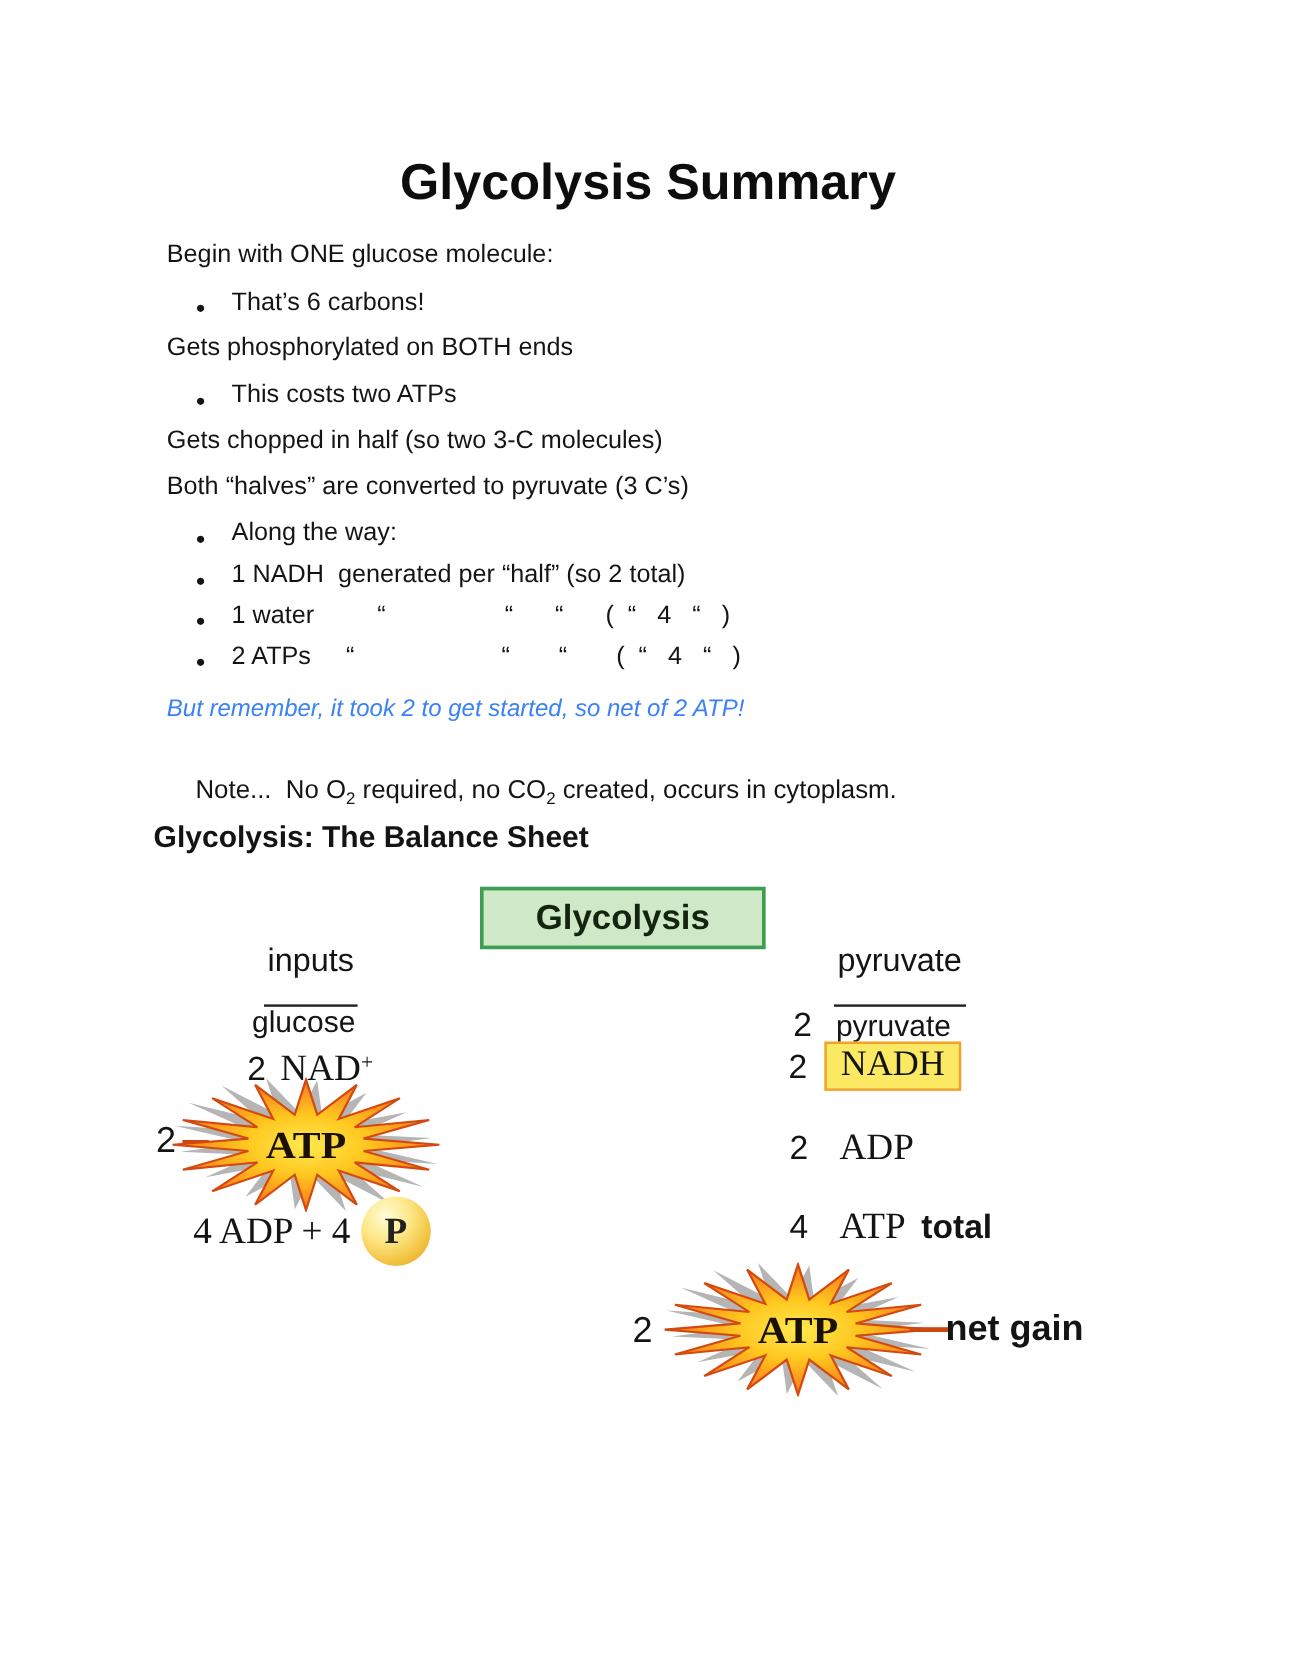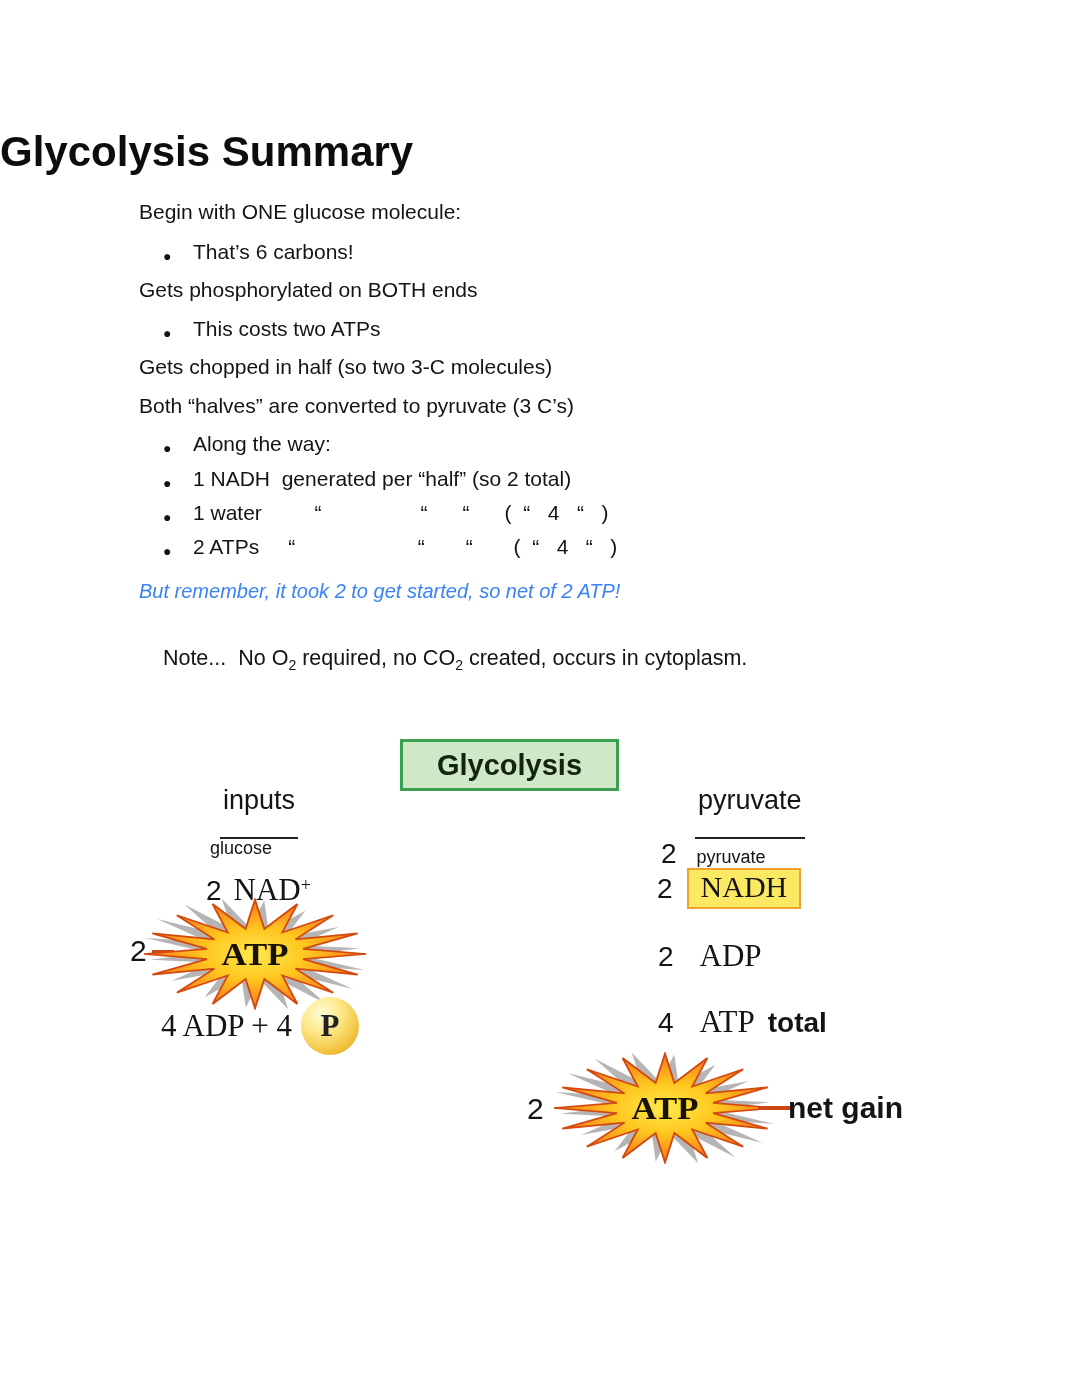--- a/index.html
+++ b/index.html
@@ -1,36 +1,36 @@
 <!DOCTYPE html>
 <html><head>
 <meta charset="utf-8">
 <style>
   html,body{margin:0;padding:0;background:#ffffff;}
   .page{position:relative;width:1080px;height:1397px;background:#ffffff;
         font-family:"Liberation Sans",sans-serif;color:#141414;overflow:hidden;}
-  .title{position:absolute;top:128px;left:0;width:100%;text-align:left;
+  .title{position:absolute;top:128px;left:0;width:100%;text-align:center;
          font-size:42px;font-weight:bold;margin:0;color:#0d0d0d;}
   .line{position:absolute;left:139px;font-size:21px;white-space:pre-wrap;line-height:28px;}
   .bullet{left:163px;display:flex;}
   .dot{width:30px;font-size:14px;padding-top:4px;flex:0 0 30px;}
   .reminder{color:#3b82f6;font-style:italic;font-size:20px;}
   .note{font-size:21.5px;}
   .note sub{font-size:14px;}
   .heading{position:absolute;left:128px;top:684px;font-size:25px;font-weight:bold;margin:0;}
   
-  .glyc-box{position:absolute;left:400px;top:739px;width:219px;height:52px;
+  .glyc-box{position:absolute;left:400px;top:739px;width:238px;height:52px;
             background:#cfe8c8;border:3px solid #3b9e51;box-sizing:border-box;
             display:flex;align-items:center;justify-content:center;
             font-size:29px;font-weight:bold;color:#13240f;}
   .colhead{position:absolute;font-size:27px;border-bottom:2.5px solid #222;
            padding:0 3px 21px 3px;}
   .inputs-head{left:220px;top:785px;}
   .outputs-head{left:695px;top:785px;}
-  .dg-sans{font-size:18px;}
+  .dg-sans{font-size:25px;}
   .dg-num{font-size:28px;}
   .serif{font-family:"Liberation Serif",serif;font-size:31px;}
   .serif sup{font-size:18px;vertical-align:9px;}
   .row{position:absolute;display:flex;align-items:baseline;white-space:pre;}
   .glucose{left:210px;top:838px;}
   .nad-row{left:206px;top:872px;}
   .pyruvate-row{left:661px;top:838px;}
   .nadh-row{left:657px;top:868px;align-items:center;}
   .nadh-box{margin-left:14px;background:#fce963;border:2.5px solid #efa22e;
             padding:0px 12px 3px 12px;font-family:"Liberation Serif",serif;font-size:30px;}
@@ -96,20 +96,21 @@
     <span class="dot">●</span>
     <span>2 ATPs     “                     “       “       (  “   4   “   )</span>
   </div>
 
   <div class="line reminder" style="top:577px">But remember, it took 2 to get started, so net of 2 ATP!</div>
 
   <div class="line note" style="top:616px">
     <span>Note...  No O</span><sub>2</sub><span> required, no CO</span><sub>2</sub><span> created, occurs in cytoplasm.</span>
   </div>
 
+  <h2 class="heading">Glycolysis: The Balance Sheet</h2>
 
   <div class="glyc-box">Glycolysis</div>
 
   <div class="colhead inputs-head">inputs</div>
   <div class="colhead outputs-head">pyruvate</div>
 
   <div class="row glucose">
     <span class="dg-sans">glucose</span>
   </div>
 

